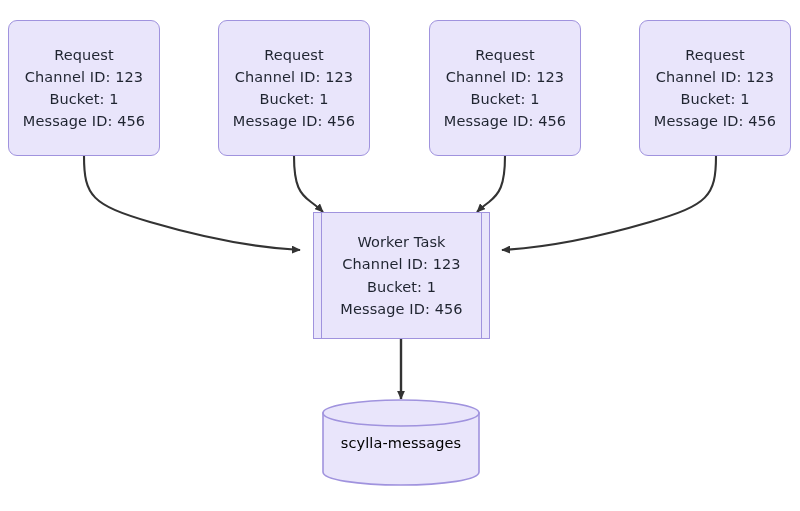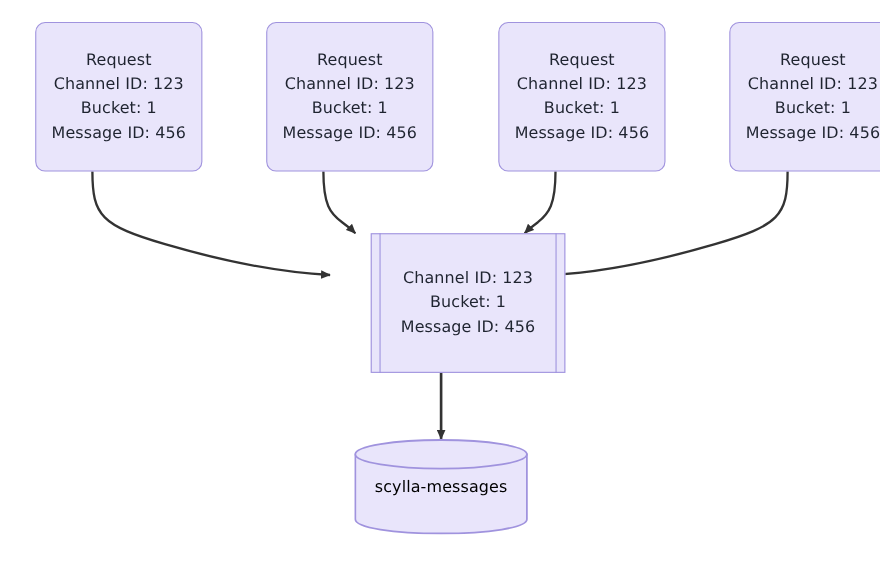--- a/index.html
+++ b/index.html
@@ -31,21 +31,20 @@
     box-sizing: border-box;
     display: flex;
     flex-direction: column;
     align-items: center;
     justify-content: center;
     text-align: center;
     color: #1f2430;
     font-size: 14.5px;
     line-height: 1.52;
     letter-spacing: 0.1px;
-    margin-left: 24px;
   }
   .req-node {
     background: #e9e5fb;
     border: 1.4px solid #a093de;
     border-radius: 9px;
   }
   .req-node .ln { white-space: nowrap; }
 
   
   .subroutine {
@@ -134,20 +133,21 @@
   </div>
 
   <div class="node req-node" style="left:639px; top:20px; width:152px; height:136px;">
     <div class="ln">Request</div>
     <div class="ln">Channel ID: 123</div>
     <div class="ln">Bucket: 1</div>
     <div class="ln">Message ID: 456</div>
   </div>
 
   <div class="node subroutine" style="left:313px; top:212px; width:177px; height:127px;">
+    <div class="ln">Worker Task</div>
     <div class="ln">Channel ID: 123</div>
     <div class="ln">Bucket: 1</div>
     <div class="ln">Message ID: 456</div>
   </div>
 
   <div class="cylinder" style="left:322px; top:399px; width:158px; height:87px;">
     <svg class="cyl-svg" width="158" height="87" viewBox="0 0 158 87">
       <path d="M1,14 L1,73 C1,80.7 35.9,86 79,86 C122.1,86 157,80.7 157,73 L157,14 Z" fill="#e9e5fb" stroke="#a093de" stroke-width="1.6"></path>
       <ellipse cx="79" cy="14" rx="78" ry="13" fill="#e9e5fb" stroke="#a093de" stroke-width="1.6"></ellipse>
     </svg>

